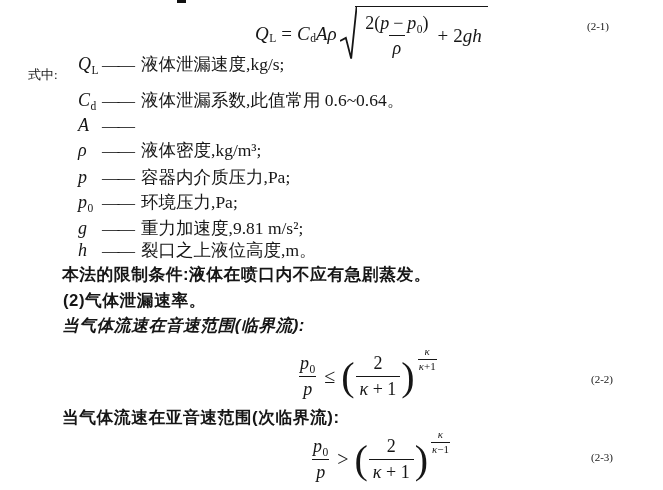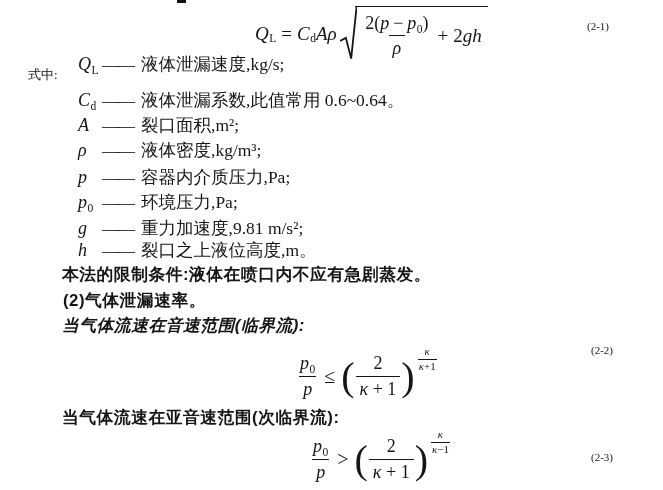--- a/index.html
+++ b/index.html
@@ -95,21 +95,20 @@
     <span class="defdesc">液体泄漏速度,kg/s;</span>
   </div>
   <div class="defrow" style="top:88px;">
     <span class="defsym"><span class="it">C</span><span class="msub">d</span></span>
     <span class="defdash">——</span>
     <span class="defdesc">液体泄漏系数,此值常用 0.6~0.64。</span>
   </div>
   <div class="defrow" style="top:113px;">
     <span class="defsym"><span class="it">A</span><span class="msub"></span></span>
     <span class="defdash">——</span>
-    <span class="defdesc">裂口面积,m²;</span>
   </div>
   <div class="defrow" style="top:138px;">
     <span class="defsym"><span class="it">ρ</span><span class="msub"></span></span>
     <span class="defdash">——</span>
     <span class="defdesc">液体密度,kg/m³;</span>
   </div>
   <div class="defrow" style="top:165px;">
     <span class="defsym"><span class="it">p</span><span class="msub"></span></span>
     <span class="defdash">——</span>
     <span class="defdesc">容器内介质压力,Pa;</span>
@@ -144,21 +143,21 @@
     <span class="frac">
       <span class="num">2</span>
       <span class="den"><span class="it">κ</span><span> + 1</span></span>
     </span>
     <span class="bigp">)</span>
     <span class="expfrac">
       <span class="enum it">κ</span>
       <span class="eden"><span class="it">κ</span><span>+1</span></span>
     </span>
   </div>
-  <div class="eqlabel" style="left:591px;top:344px;text-align:center;">(2-2)</div>
+  <div class="eqlabel" style="left:591px;top:373px;text-align:center;">(2-2)</div>
 
   <div class="pos cjk boldline" style="left:62px;top:406px;">当气体流速在亚音速范围(次临界流):</div>
 
   <div class="eq" style="left:309px;top:435px;">
     <span class="frac">
       <span class="num"><span class="it">p</span><span class="msub">0</span></span>
       <span class="den it">p</span>
     </span>
     <span class="op" style="font-size:20px;">&gt;</span>
     <span class="bigp">(</span>

